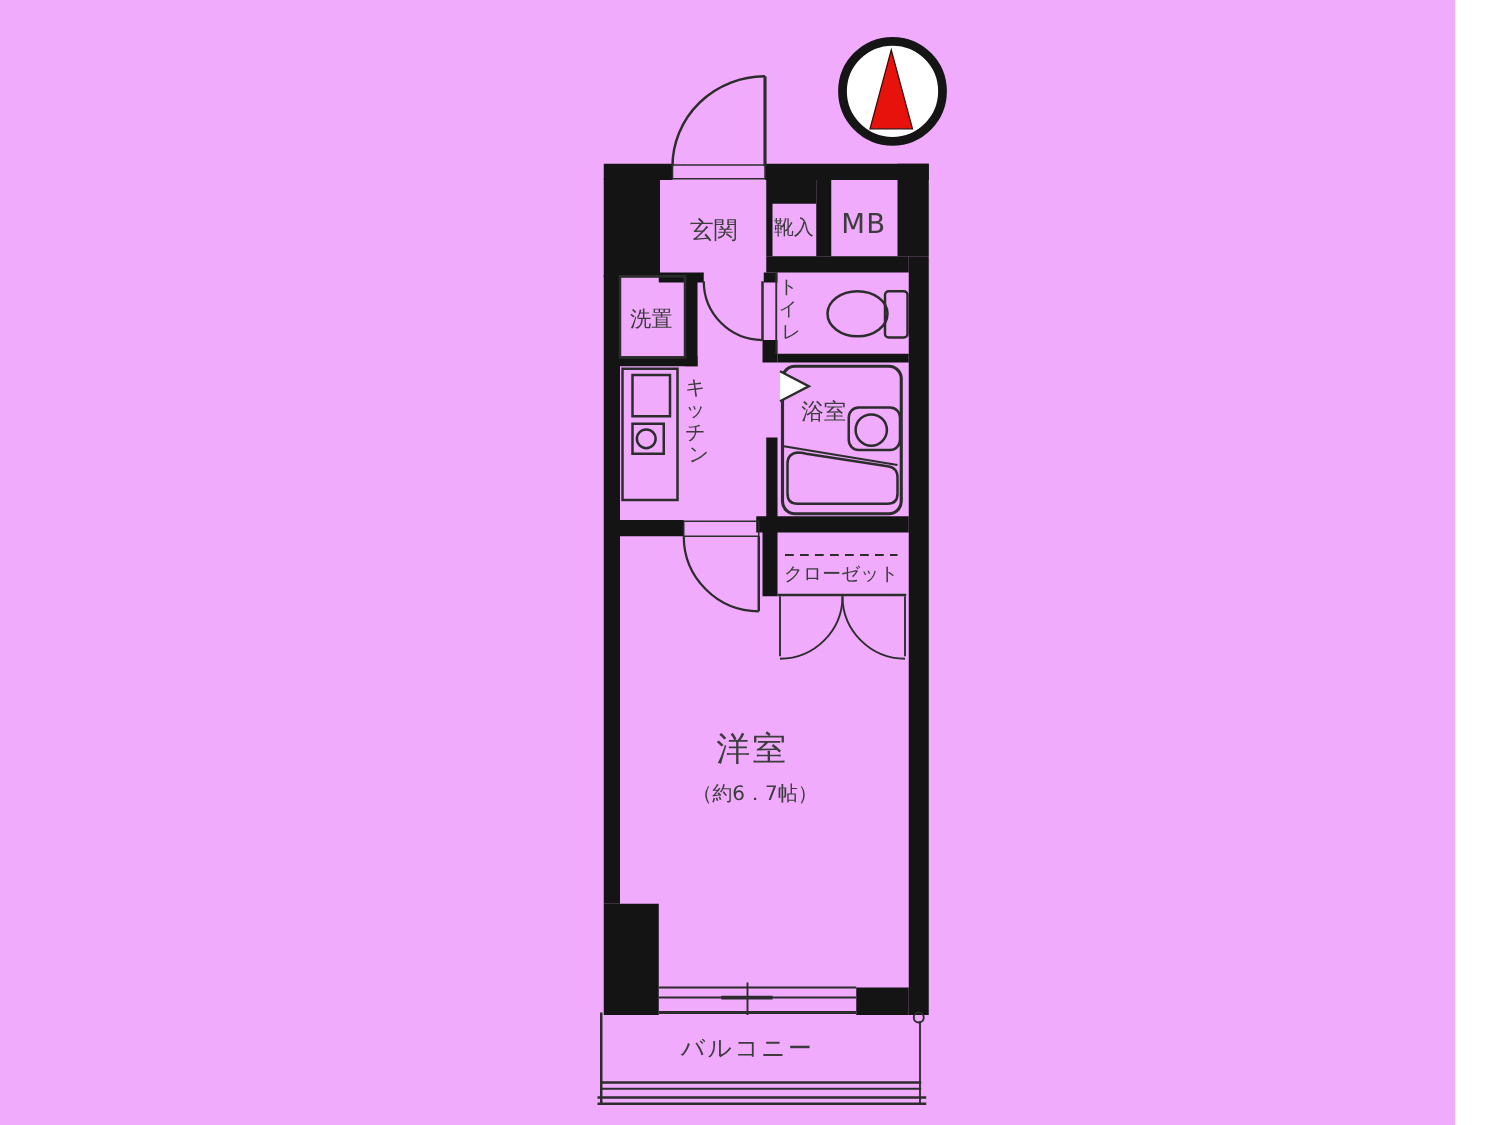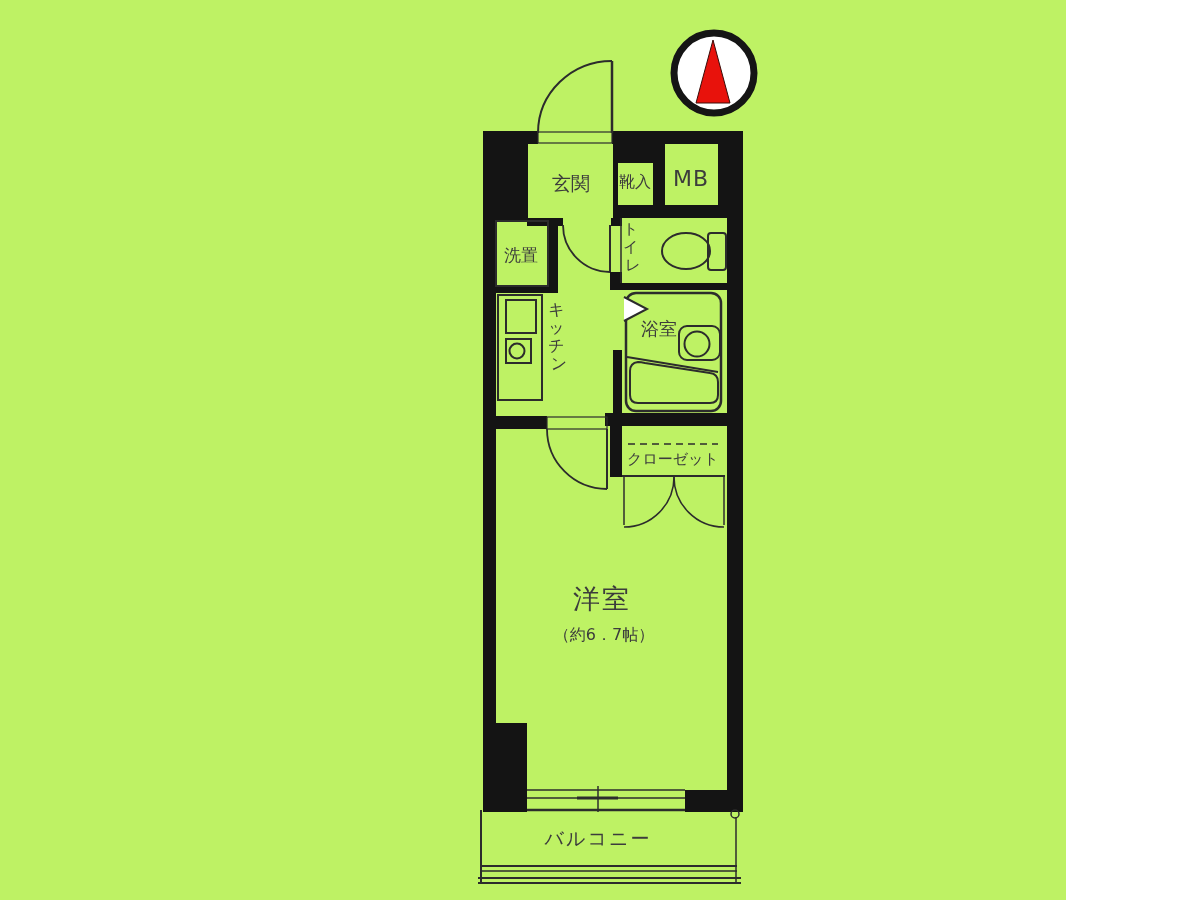--- a/index.html
+++ b/index.html
@@ -1,16 +1,16 @@
 <!DOCTYPE html>
 <html><head>
 <meta charset="utf-8">
 <style>
   html,body{margin:0;padding:0;background:#ffffff;}
-  .stage{position:relative;width:1066px;height:900px;background:#bef264;overflow:hidden;
+  .stage{position:relative;width:1164px;height:900px;background:#f0abfc;overflow:hidden;
          font-family:"DejaVu Sans","Liberation Sans",sans-serif;}
   svg{position:absolute;left:0;top:0;}
   text{font-family:"DejaVu Sans","Liberation Sans",sans-serif;}
 </style>
 </head>
 <body>
 
 <div class="stage">
 <svg width="1200" height="900" viewBox="0 0 1200 900">
 

